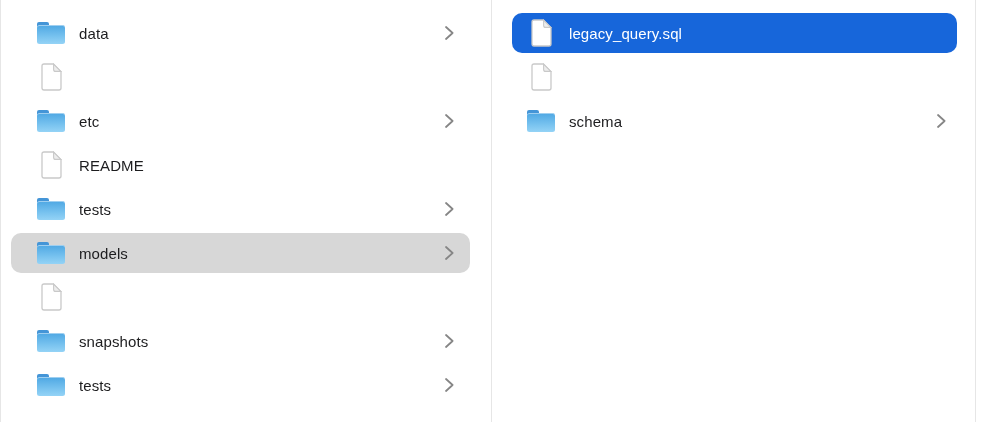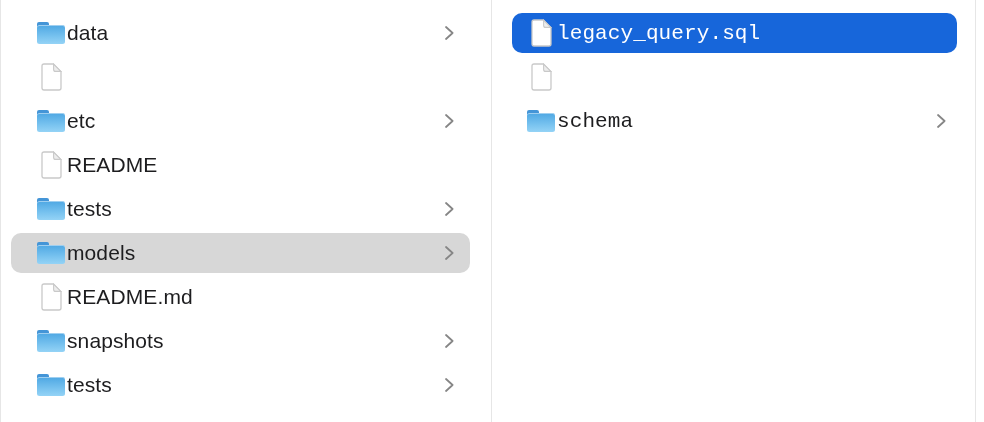--- a/index.html
+++ b/index.html
@@ -25,21 +25,20 @@
   .column-0 {
     width: 492px;
     border-left: 1px solid var(--divider);
     --sel-inset-left: 10px;
     --sel-inset-right: 21px;
     --row-pad-left: 36px;
     --chevron-right: 36px;
   }
   .column-1 {
     width: 484px;
-    font-family: Liberation Mono, monospace;
     --sel-inset-left: 20px;
     --sel-inset-right: 18px;
     --row-pad-left: 35px;
     --chevron-right: 28px;
   }
   .filler { flex: 1; }
 
   .row {
     position: relative;
     height: 44px;
@@ -84,22 +83,22 @@
     background: linear-gradient(180deg, var(--folder-top) 0%, var(--folder-mid) 55%, var(--folder-bottom) 100%);
     box-shadow: inset 0 1px 0 rgba(255,255,255,0.45);
   }
 
   
   .icon-doc { display: block; }
   .icon-doc .doc-page { fill: #ffffff; stroke: var(--doc-border); stroke-width: 1.3; }
   .icon-doc .doc-fold { fill: #ededed; stroke: var(--doc-border); stroke-width: 1.1; }
 
   .label {
-    margin-left: 2px;
-    font-size: 21px;
+    margin-left: 14px;
+    font-size: 15px;
     color: var(--text);
     letter-spacing: 0.1px;
     white-space: nowrap;
   }
   .row.sel-active .label { color: var(--text-sel); }
 
   .chevron {
     position: absolute;
     right: var(--chevron-right);
     top: 50%;
@@ -193,21 +192,20 @@
     </svg>
   </div>
       <div class="row">
     <span class="icon-slot">
 
       <svg class="icon-doc" width="22" height="28" viewBox="0 0 22 28">
         <path class="doc-page" d="M4 1 h9.3 l7.7 7.7 V25 q0 2 -2 2 H4 q-2 0 -2 -2 V3 q0 -2 2 -2 z"></path>
         <path class="doc-fold" d="M13.6 1.2 l7.2 7.2 h-5.2 q-2 0 -2 -2 z"></path>
       </svg>
     </span>
-    <span class="label">README.md</span>
 
   </div>
       <div class="row">
     <span class="icon-slot">
       <span class="icon-folder">
         <span class="tab"></span>
             <span class="fbody"></span>
       </span>
 
     </span>

